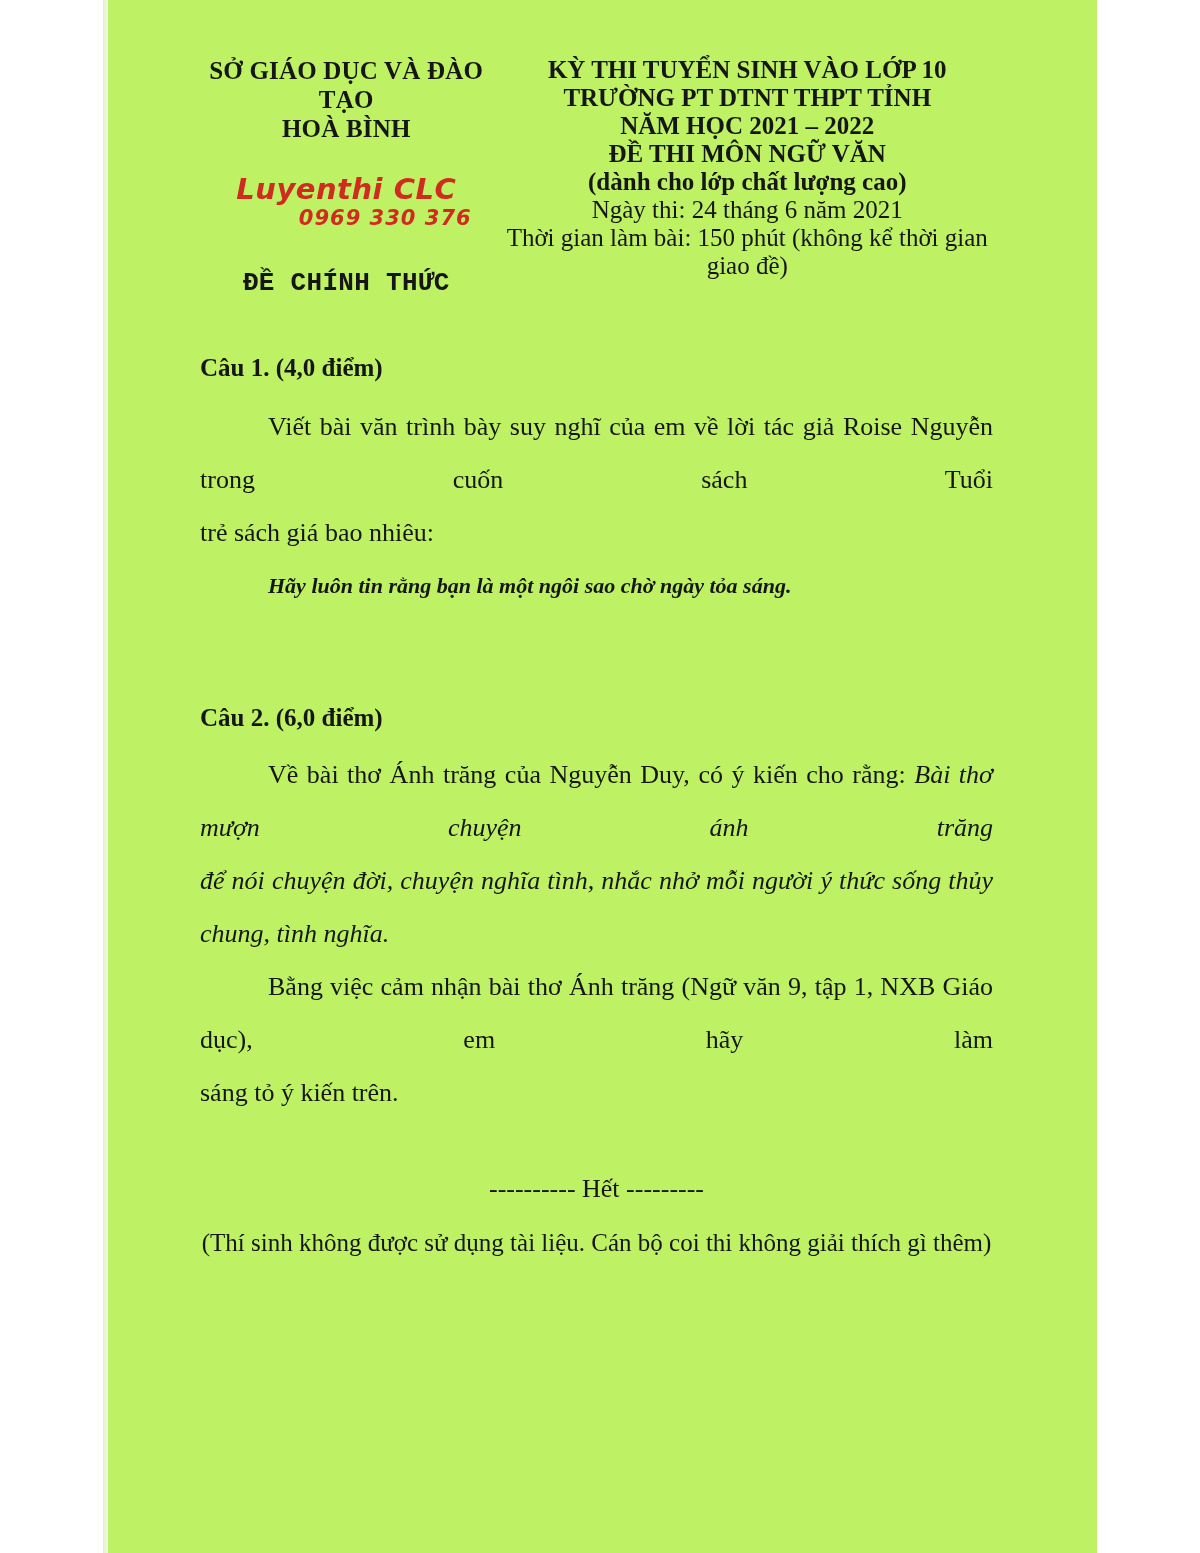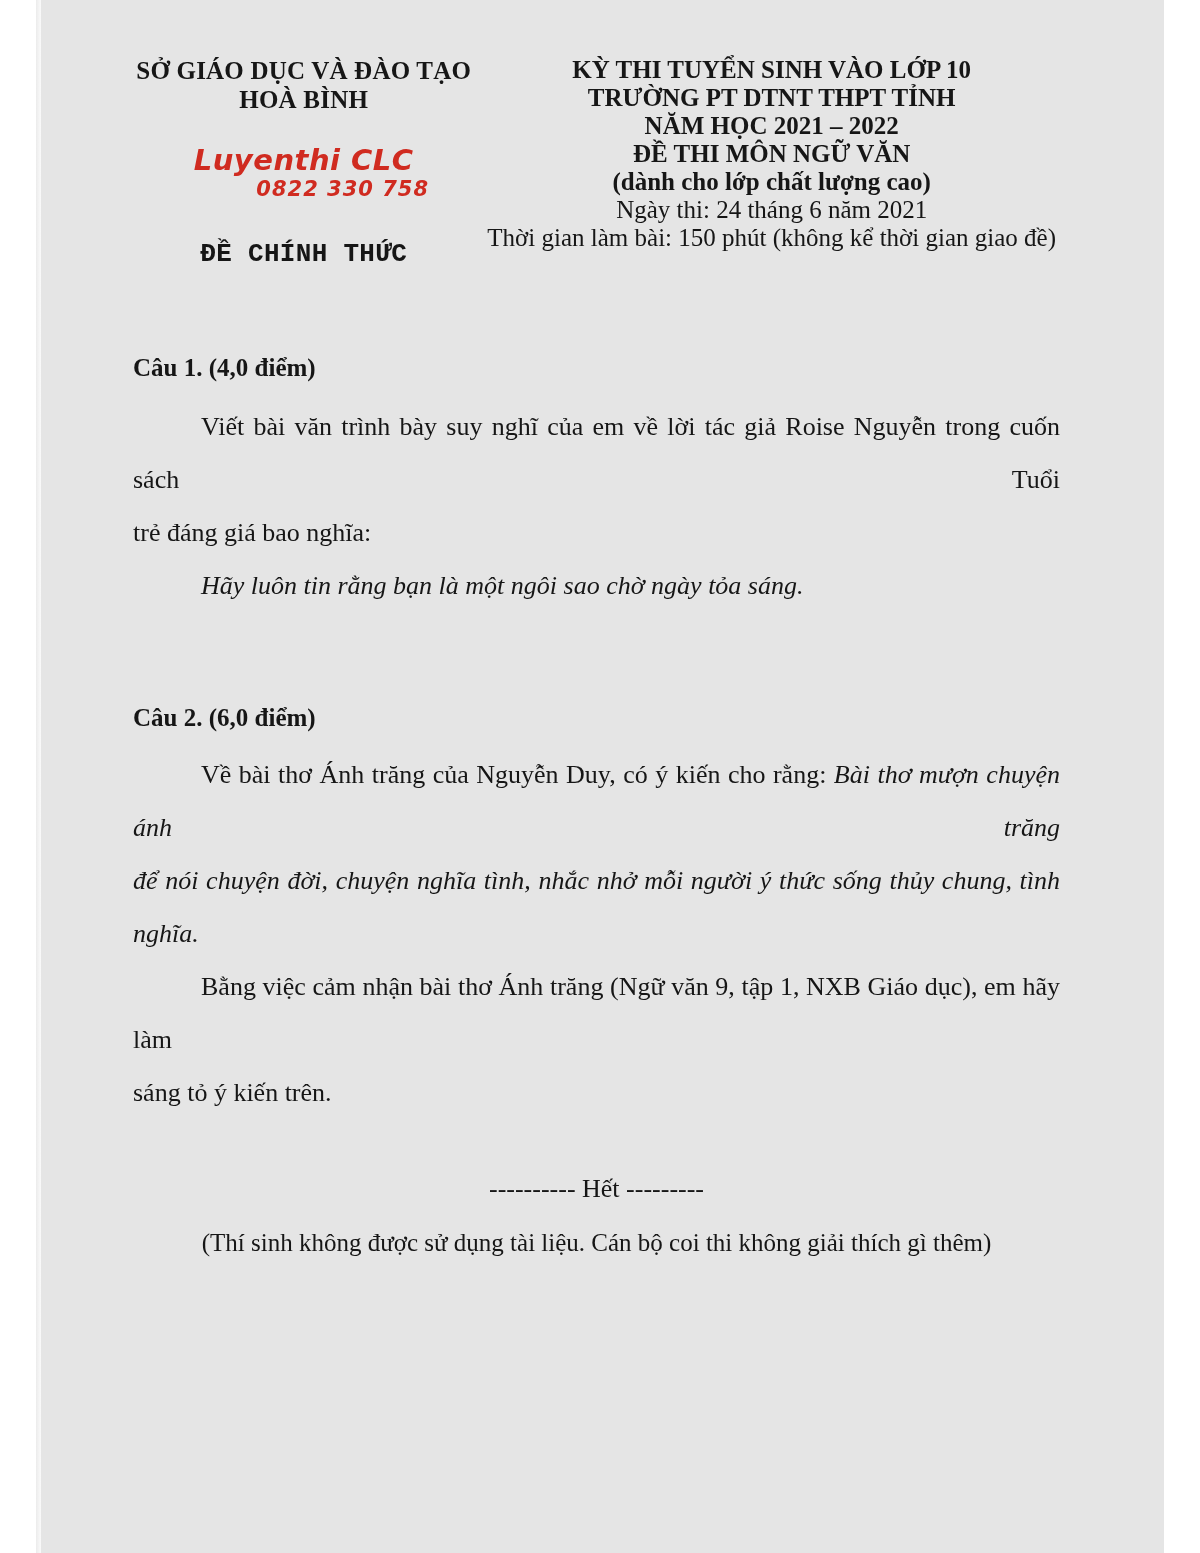--- a/index.html
+++ b/index.html
@@ -4,24 +4,24 @@
 <title>Đề thi tuyển sinh vào lớp 10</title>
 <style>
   * { margin: 0; padding: 0; box-sizing: border-box; }
   html, body { background: #ffffff; }
   body {
     font-family: "Liberation Serif", "DejaVu Serif", serif;
     color: #161616;
   }
   .page {
     position: relative;
-    width: 1128px;
+    width: 994px;
     height: 1553px;
     margin: 0 auto;
-    background: #e5e5e5;
+    background: #bef264;
     overflow: hidden;
   }
   
   .scan-edge {
     position: absolute;
     left: 0; top: 0; bottom: 0;
     width: 5px;
     background: linear-gradient(to right, #ededed, #fafafa 70%, #ffffff);
     opacity: .8;
   }
@@ -103,23 +103,23 @@
   .jline {
     text-align: justify;
     text-align-last: justify;
   }
   .jline.indent { text-indent: 68px; }
   .jline.last {
     text-align-last: left;
     text-indent: 0;
   }
   .quote-line {
-    font-size: 26px;
+    font-size: 22px;
     line-height: 53px;
-    font-weight: normal;
+    font-weight: bold;
     font-style: italic;
     padding-left: 68px;
   }
   .italic { font-style: italic; }
   .end-marker {
     margin-top: 54px;
     text-align: center;
     font-size: 26px;
     line-height: 32px;
   }
@@ -135,42 +135,42 @@
 
 <div class="page">
   <div class="scan-edge"></div>
 
   <div class="header">
     <div class="header-left">
       <div class="hl-line">SỞ GIÁO DỤC VÀ ĐÀO TẠO</div>
       <div class="hl-line">HOÀ BÌNH</div>
       <div class="brand">
         <div class="brand-title">Luyenthi CLC</div>
-        <div class="brand-phone">0822 330 758</div>
+        <div class="brand-phone">0969 330 376</div>
       </div>
       <div class="exam-status">ĐỀ CHÍNH THỨC</div>
     </div>
 
     <div class="header-right">
       <div class="hr-line hr-bold">KỲ THI TUYỂN SINH VÀO LỚP 10</div>
       <div class="hr-line hr-bold">TRƯỜNG PT DTNT THPT TỈNH</div>
       <div class="hr-line hr-bold">NĂM HỌC 2021 – 2022</div>
       <div class="hr-line hr-bold">ĐỀ THI MÔN NGỮ VĂN</div>
       <div class="hr-line hr-bold">(dành cho lớp chất lượng cao)</div>
       <div class="hr-line">Ngày thi: 24 tháng 6 năm 2021</div>
       <div class="hr-line">Thời gian làm bài: 150 phút (không kể thời gian giao đề)</div>
     </div>
   </div>
 
   <div class="content">
     <div class="q-heading">Câu 1. (4,0 điểm)</div>
 
     <div class="para first">
       <div class="jline indent">Viết bài văn trình bày suy nghĩ của em về lời tác giả Roise Nguyễn trong cuốn sách Tuổi</div>
-      <div class="jline last">trẻ đáng giá bao nghĩa:</div>
+      <div class="jline last">trẻ sách giá bao nhiêu:</div>
     </div>
 
     <div class="quote-line">Hãy luôn tin rằng bạn là một ngôi sao chờ ngày tỏa sáng.</div>
 
     <div class="q-heading second">Câu 2. (6,0 điểm)</div>
 
     <div class="para mid">
       <div class="jline indent"><span>Về bài thơ Ánh trăng của Nguyễn Duy, có ý kiến cho rằng: </span><span class="italic">Bài thơ mượn chuyện ánh trăng</span></div>
       <div class="jline last italic">để nói chuyện đời, chuyện nghĩa tình, nhắc nhở mỗi người ý thức sống thủy chung, tình nghĩa.</div>
     </div>

